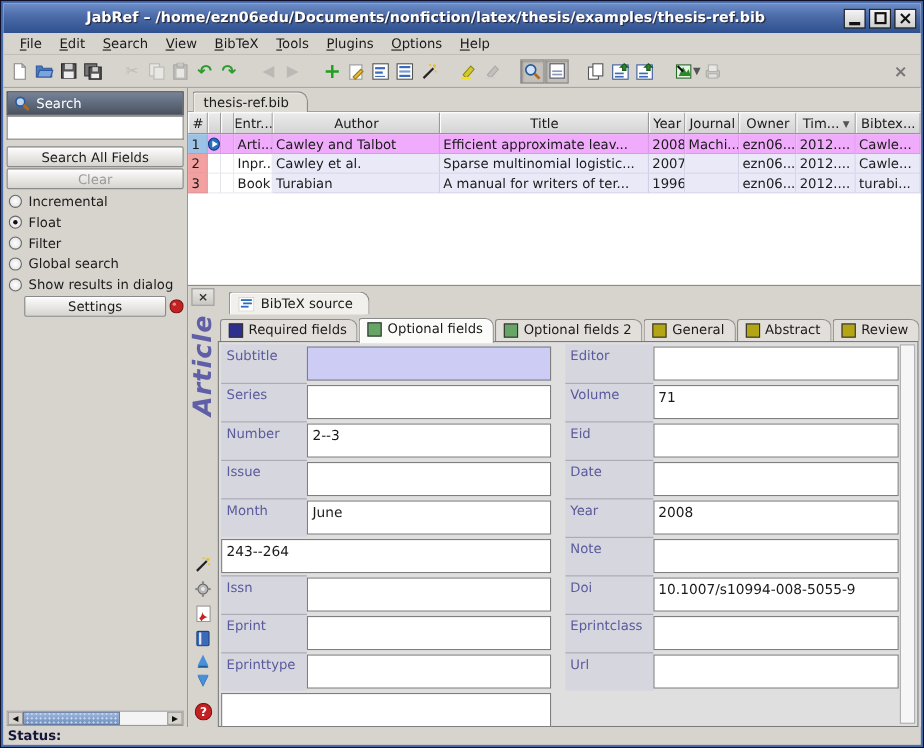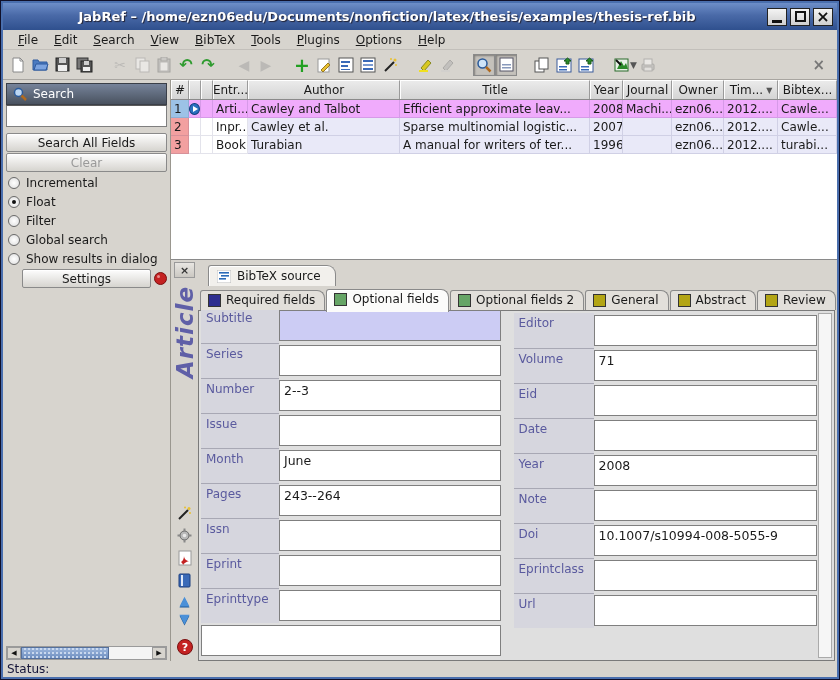--- a/index.html
+++ b/index.html
@@ -90,31 +90,31 @@
   .ed-content { flex:1; display:flex; flex-direction:column; min-width:0; padding-right:2px; }
   .src-tabrow { height:26px; display:flex; align-items:flex-end; padding-left:10px; flex:none; }
   .src-tab { display:flex; align-items:center; gap:6px; background:#f2f0ec; border:1px solid #8a8a8a; border-bottom:none; border-radius:3px 9px 0 0; padding:3px 14px 3px 8px; box-shadow:inset 1px 1px 0 #fff; }
   .ftabrow { height:24px; display:flex; align-items:flex-end; padding-left:2px; flex:none; position:relative; z-index:2; }
   .ftab { display:flex; align-items:center; gap:5px; border:1px solid #8a8a8a; border-bottom:none; border-radius:3px 8px 0 0; padding:2px 9px 3px 7px; background:#e2dfda; margin-right:1px; white-space:nowrap; }
   .ftab.sel { background:#fbfbfa; padding-bottom:6px; margin-bottom:-2px; box-shadow:inset 1px 1px 0 #fff; }
   .tab-square { width:13px; height:13px; border:1px solid #333; flex:none; }
 
   .fields-panel { flex:1; border:1px solid #7a7a7a; background:#dfdfdf; display:flex; padding:2px; min-height:0; }
   .fcol { display:flex; flex-direction:column; }
-  .fcol-left { width:302px;justify-content:flex-end; } .fcol-gap { width:13px; } .fcol-right { width:306px; }
+  .fcol-left { width:302px; } .fcol-gap { width:13px; } .fcol-right { width:306px; }
   .frow { height:35px; display:flex; flex:none; }
   .flabel { width:78px; flex:none; background:#d6d6de; color:#5a5a9e; padding:3px 2px 0 5px; border-top:1px solid #a8a8b4; overflow:hidden; white-space:nowrap; }
   .frow:first-child .flabel { border-top:none; }
   .fcol-right .flabel { width:80px; }
   .finput { flex:1; background:#fff; border:1px solid #7f7f7f; height:31px; margin:2px 0 0 0; padding:2px 4px; overflow:hidden; white-space:nowrap; font-size:12.5px; }
   .finput.focused { background:#ccccf4; }
   .vscroll { width:14px; background:#f6f6f6; border:1px solid #aaa; margin-left:1px; }
 
   
-  .statusbar { height:16px; flex:none; background:#d7d4ce; display:flex; align-items:center; padding-left:4px; color:#16163a; }
+  .statusbar { height:16px; flex:none; background:#d7d4ce; display:flex; align-items:center; padding-left:4px; color:#16163a;font-weight:bold; }
 
   svg { display:block; }
 </style>
 </head>
 <body>
 
 <div class="window">
  <div class="win-inner">
 
   <div class="titlebar">
@@ -357,20 +357,23 @@
       <div class="sb-fill"></div>
       <div class="hscroll">
         <span class="sb-arrow">◀</span>
         <span class="sb-thumb"></span>
         <span class="sb-track"></span>
         <span class="sb-arrow">▶</span>
       </div>
     </div>
 
     <div class="main">
+      <div class="tabstrip">
+        <span class="file-tab">thesis-ref.bib</span>
+      </div>
 
       <div class="etable">
         <div class="thead">
           <span class="th c-num">#</span>
           <span class="th c-i1"></span>
           <span class="th c-i2"></span>
           <span class="th c-entry">Entr...</span>
           <span class="th c-author">Author</span>
           <span class="th c-title">Title</span>
           <span class="th c-year">Year</span>
@@ -523,21 +526,20 @@
                   </div>
               <div class="frow">
                     <span class="flabel">Issue</span>
                     <span class="finput"></span>
                   </div>
               <div class="frow">
                     <span class="flabel">Month</span>
                     <span class="finput">June</span>
                   </div>
               <div class="frow">
-                    <span class="flabel">Pages</span>
                     <span class="finput">243--264</span>
                   </div>
               <div class="frow">
                     <span class="flabel">Issn</span>
                     <span class="finput"></span>
                   </div>
               <div class="frow">
                     <span class="flabel">Eprint</span>
                     <span class="finput"></span>
                   </div>

